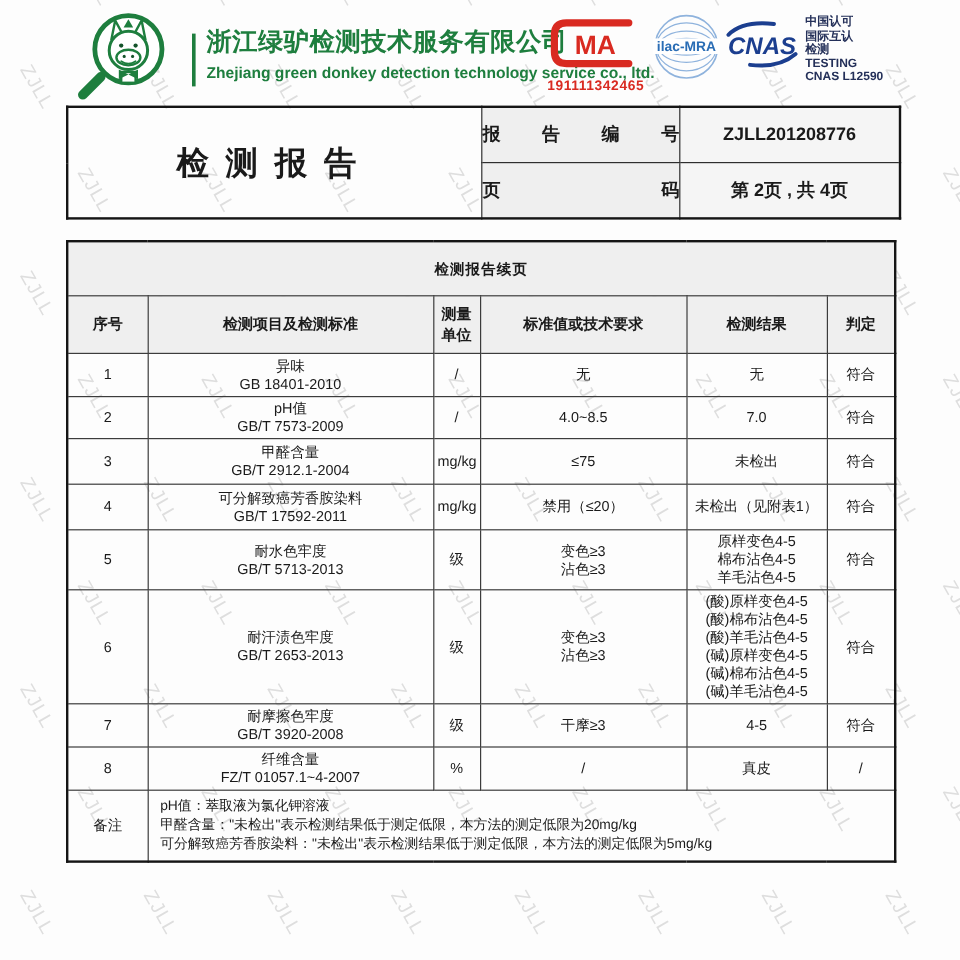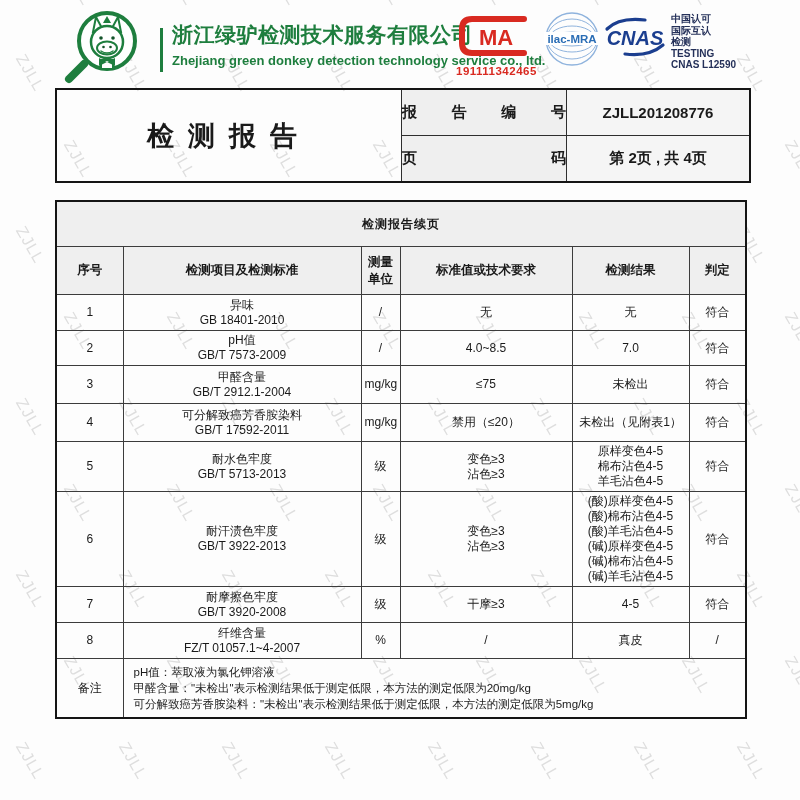--- a/index.html
+++ b/index.html
@@ -332,21 +332,21 @@
             <td>
               <div class="ln">符合</div>
             </td>
           </tr>
           <tr style="height: 92px;">
             <td>
               <div class="ln">6</div>
             </td>
             <td>
               <div class="ln">耐汗渍色牢度</div>
-              <div class="ln">GB/T 3922-2013</div>
+              <div class="ln">GB/T 2653-2013</div>
             </td>
             <td>
               <div class="ln">级</div>
             </td>
             <td>
               <div class="ln">变色≥3</div>
               <div class="ln">沾色≥3</div>
             </td>
             <td>
               <div class="ln">(酸)原样变色4-5</div>

